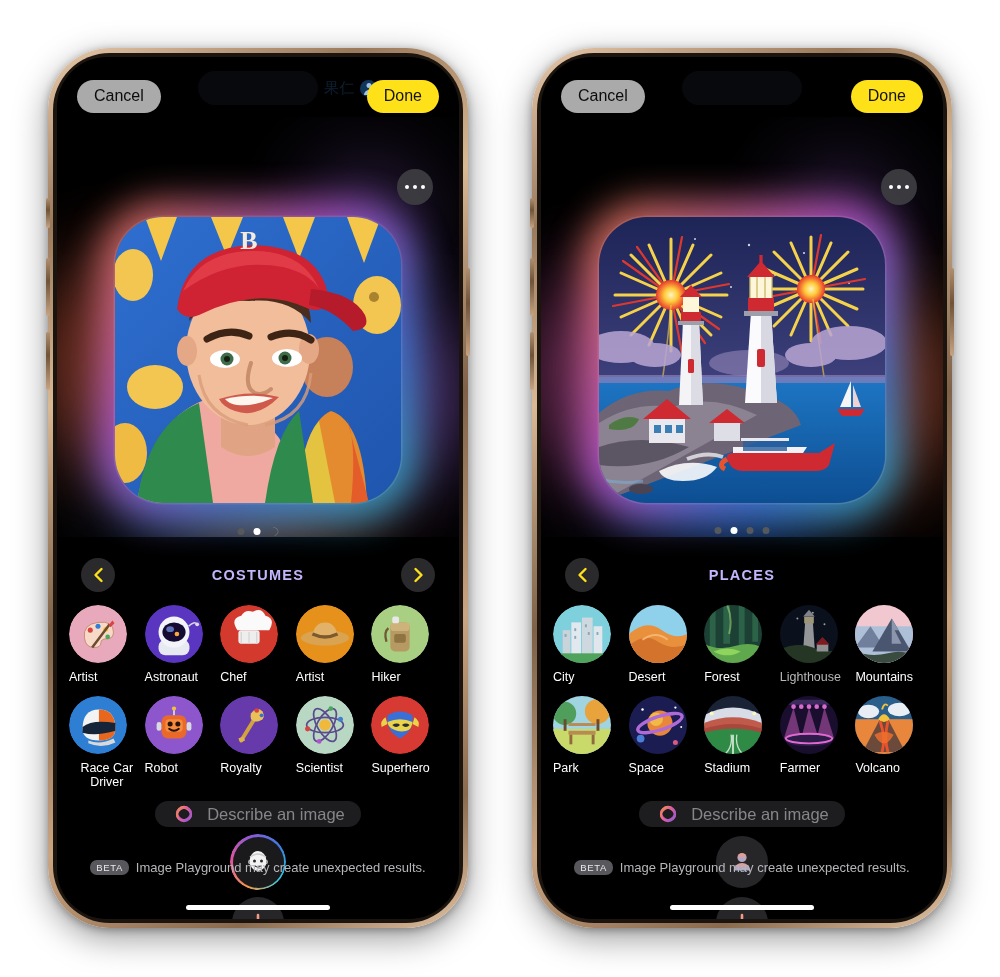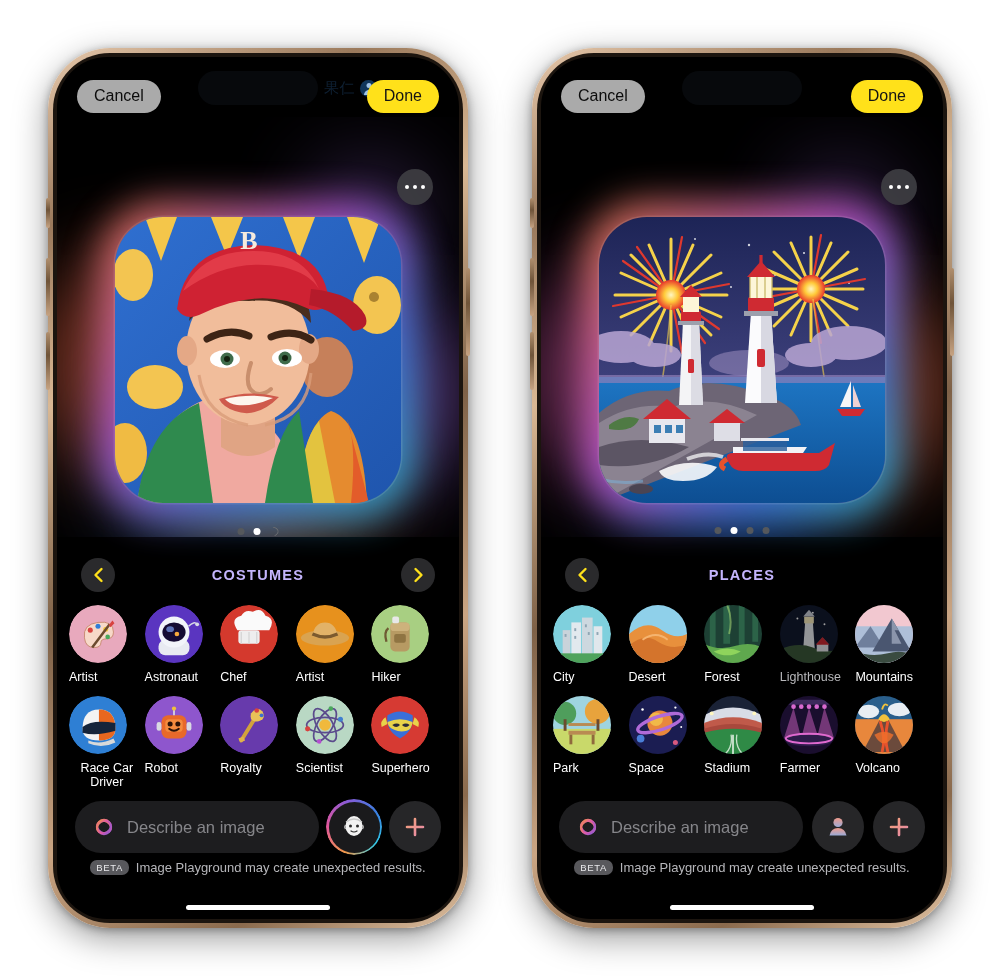--- a/index.html
+++ b/index.html
@@ -146,21 +146,21 @@
   .cell-label{
     color:#ffffff; font-size:12.5px; line-height:14px; text-align:center;
     max-width:76px; font-weight:400;
   }
   .cell.dim .thumb{ opacity:.62; }
   .cell.dim .cell-label{ color:#b9b9bc; }
 
   
   .inputbar{
     position:absolute; bottom:66px; left:0; right:0; height:52px;
-    display:flex; align-items:center; gap:9px; padding:0 18px;
+    display:flex; align-items:center; gap:9px; padding:0 18px;flex-direction:column;
   }
   .field{
     flex:1; height:52px; border-radius:26px; background:#1d1d1f;
     display:flex; align-items:center; gap:10px; padding:0 16px; cursor:text;
   }
   .field-ph{ color:#86868a; font-size:16.5px; }
   .round-btn{
     width:52px; height:52px; border-radius:50%; background:#262628;
     display:flex; align-items:center; justify-content:center; cursor:pointer; flex:0 0 auto;
     position:relative;

